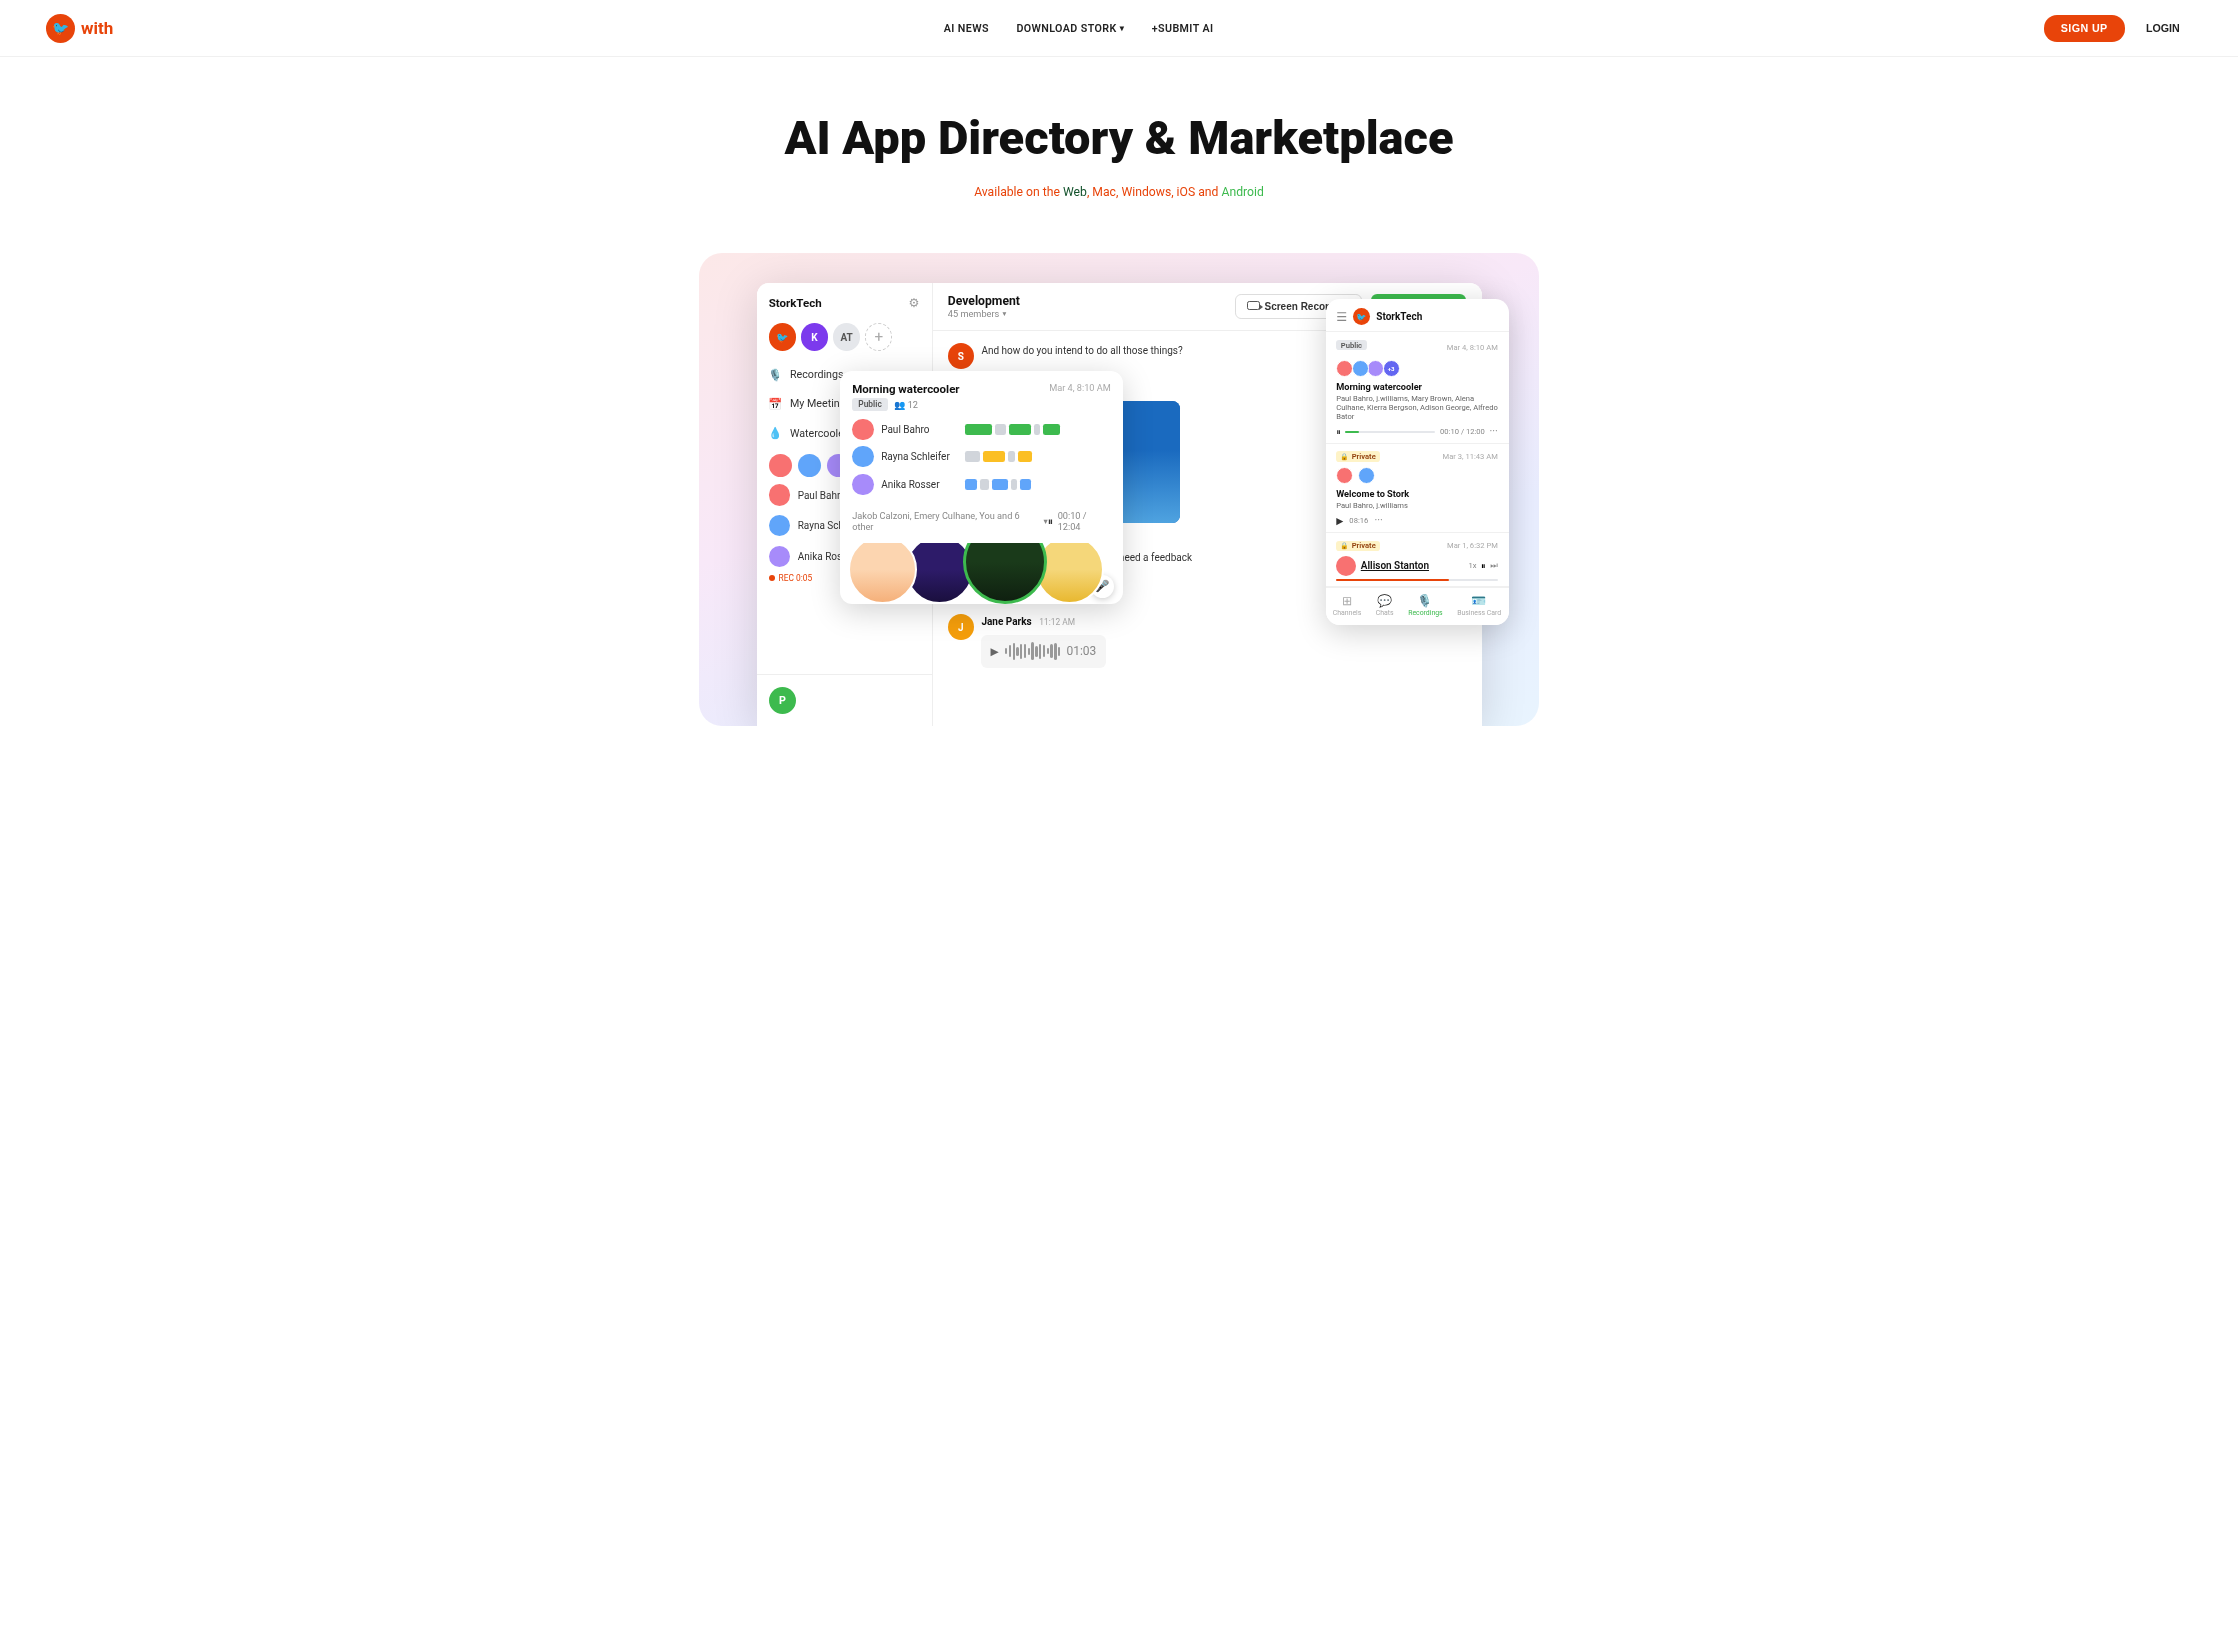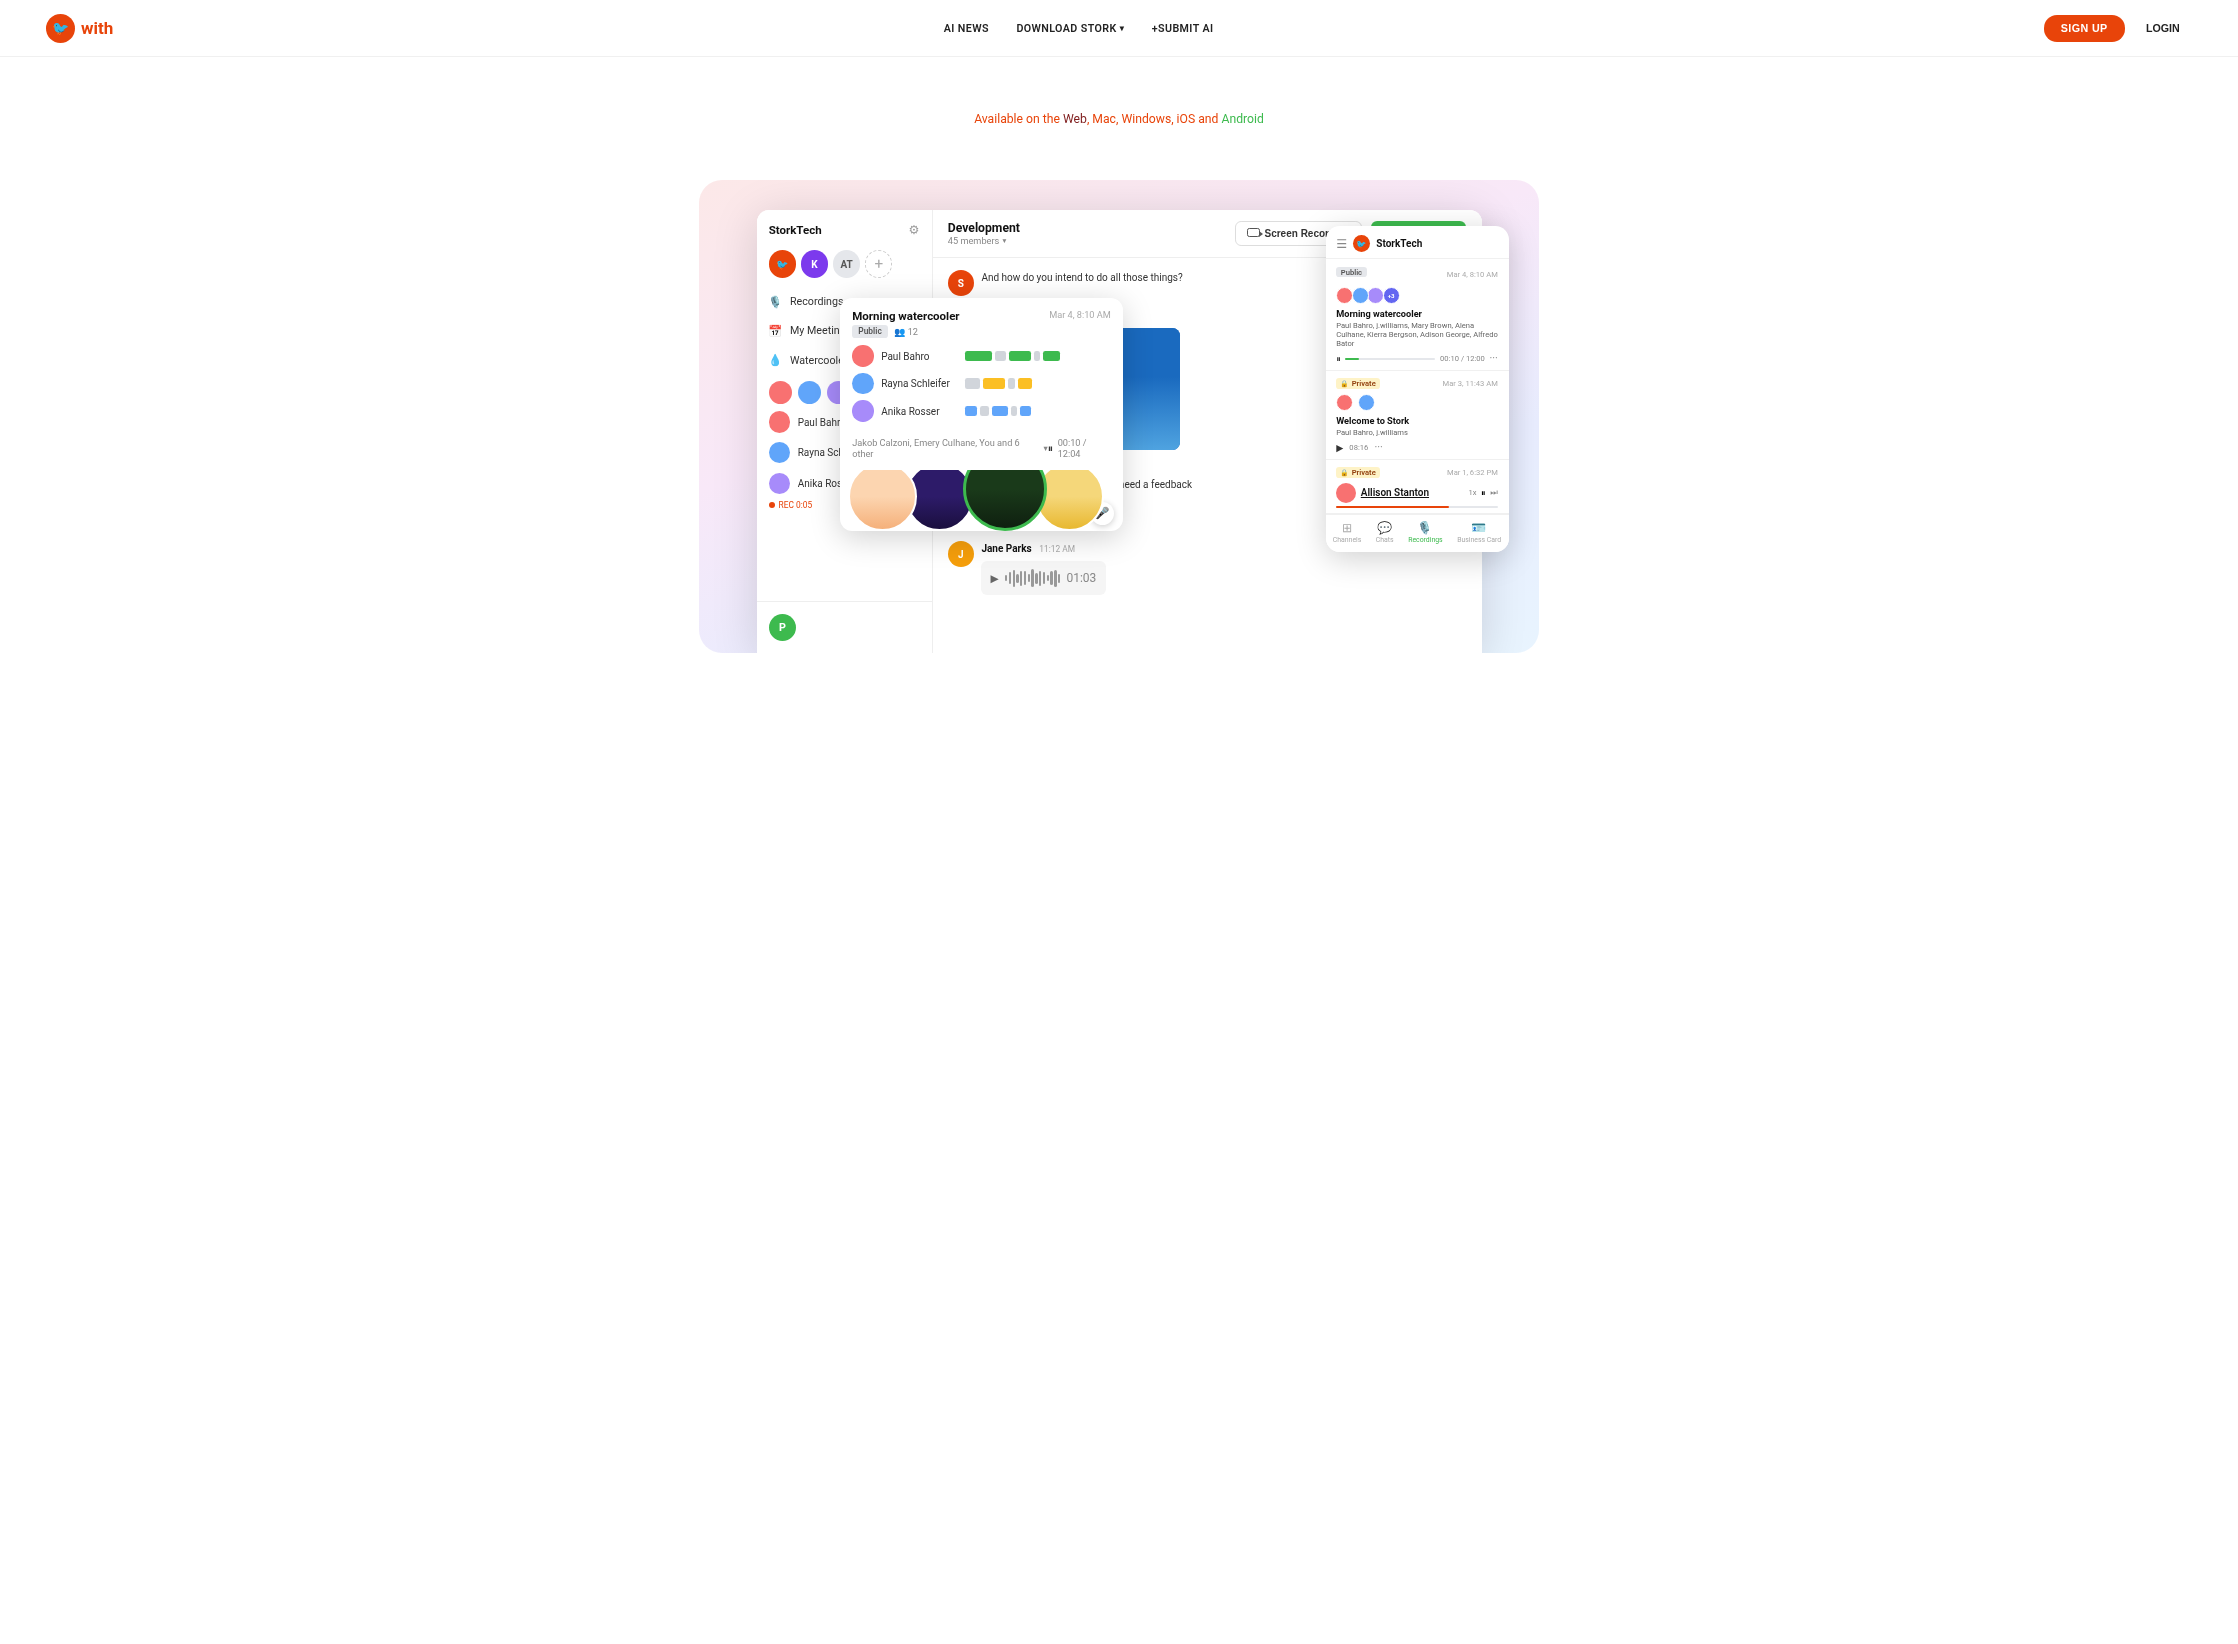--- a/index.html
+++ b/index.html
@@ -277,23 +277,24 @@
     <a href="#" class="download">DOWNLOAD STORK</a>
     <a href="#">+SUBMIT AI</a>
   </div>
   <div class="navbar-actions">
     <button class="btn-signup">SIGN UP</button>
     <button class="btn-login">LOGIN</button>
   </div>
 </nav>
 
 <section class="hero">
+  <h1>AI App Directory &amp; Marketplace</h1>
   <div class="hero-platforms">
     <span>Available on the </span>
-    <span style="color:#7f1d1d">Web</span><span>, </span>
+    <span style="color:#14532d">Web</span><span>, </span>
     <span style="color:#e8440a">Mac</span><span>, </span>
     <span style="color:#e8440a">Windows</span><span>, </span>
     <span style="color:#e8440a">iOS</span>
     <span> and </span>
     <span style="color:#3dba4e">Android</span>
   </div>
 </section>
 
 <div class="preview-wrapper">
 

